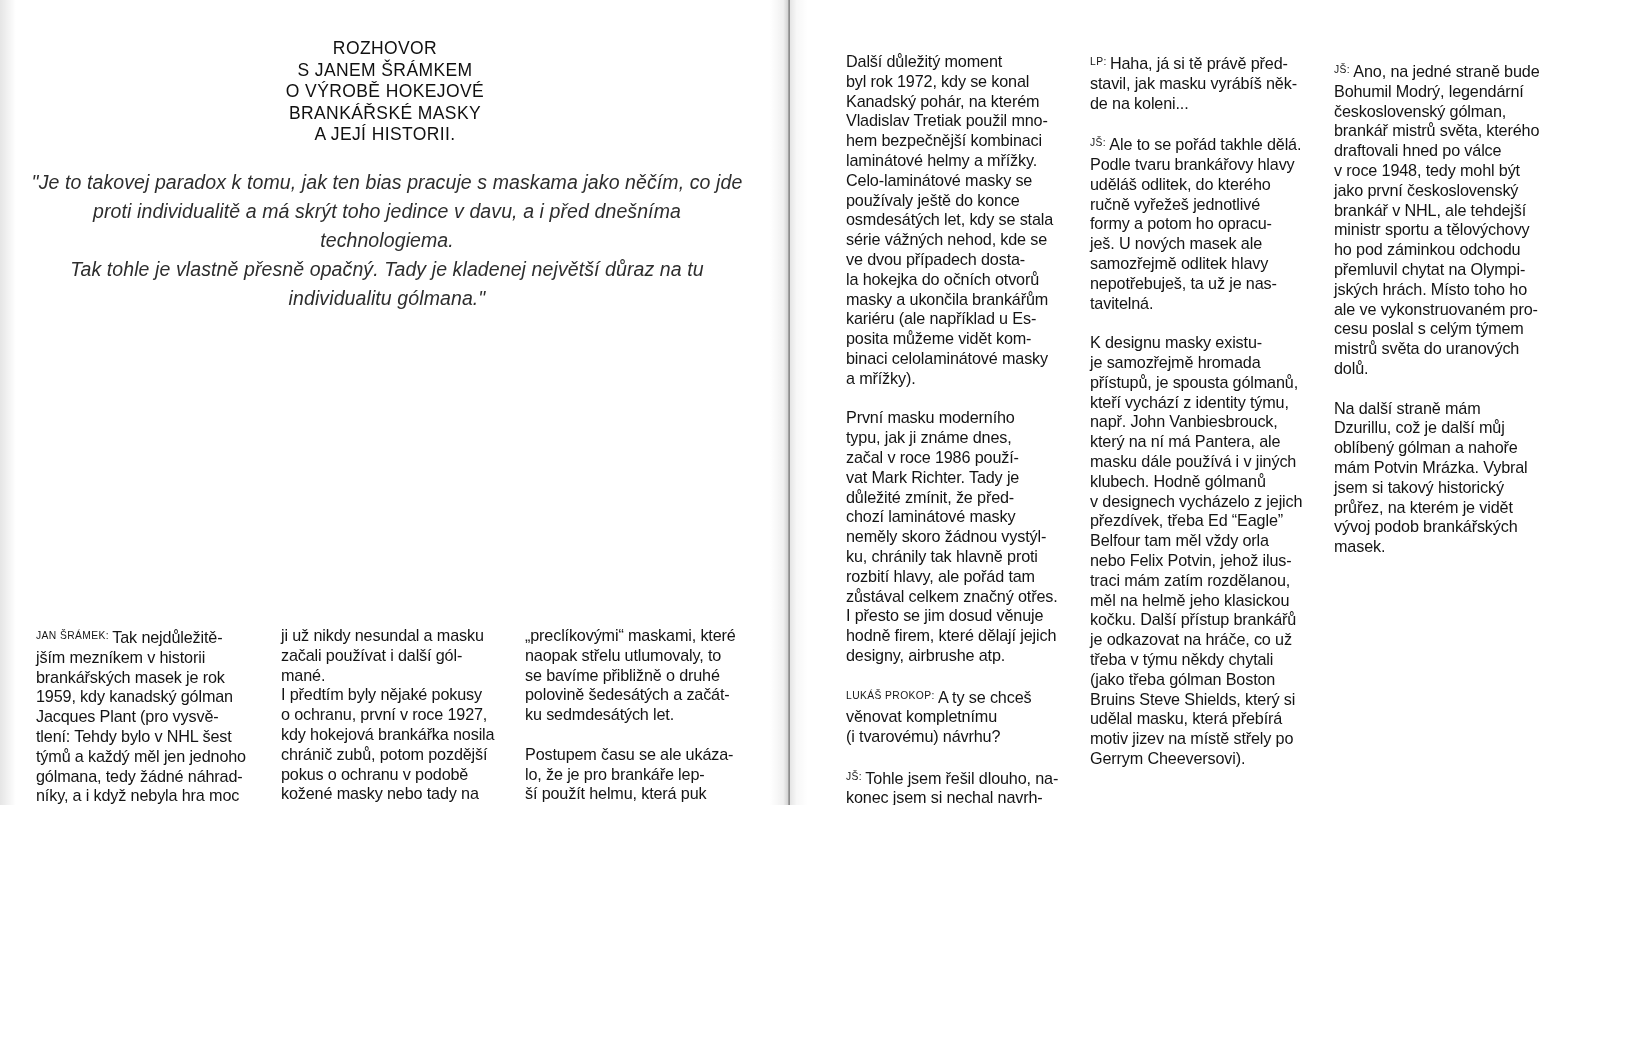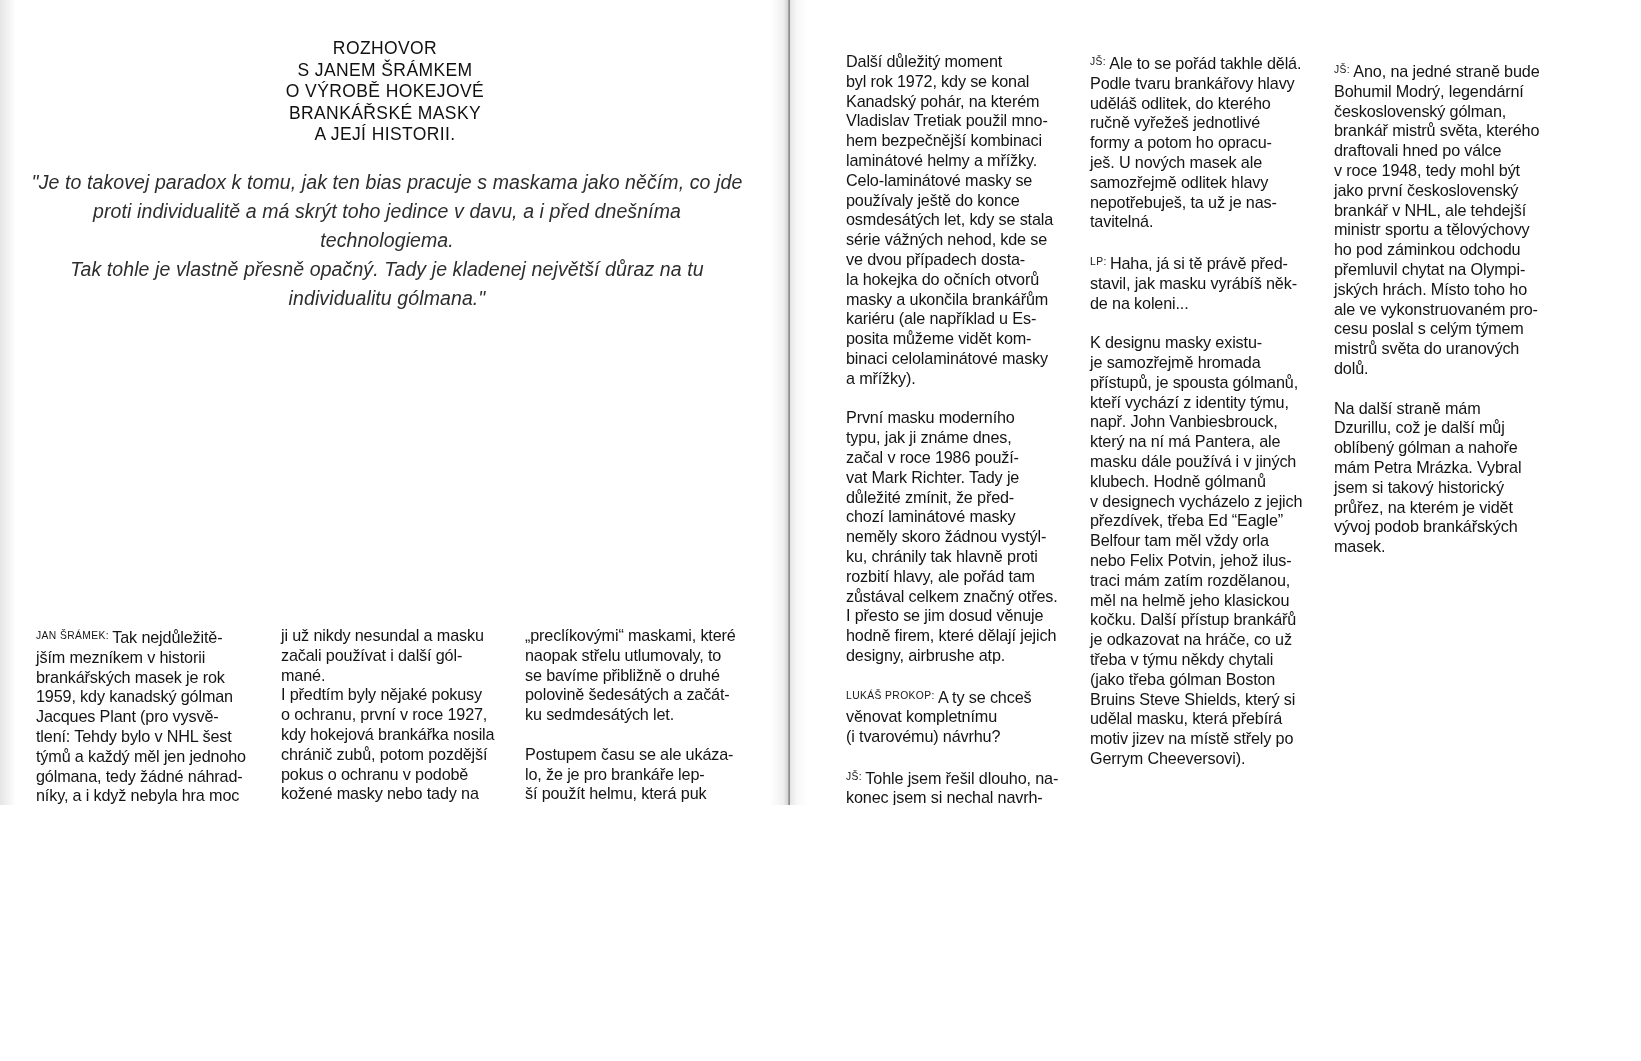--- a/index.html
+++ b/index.html
@@ -218,32 +218,32 @@
 konec jsem si nechal navrh-
 nout od ilustrátora Jindřicha
 Janíčka tři brankáře, které
 chci mít na té mé helmě.
 Mám profesionální helmu
 Bauer Concept C2, tedy
 starší model, ale s kvalitní
 ochranou, na kterou si ne-</span></p>
       </div>
     <div class="col" id="p100c2">
+        <p class="block"><span class="speaker">LP: </span><span>Haha, já si tě právě před-
+stavil, jak masku vyrábíš něk-
+de na koleni...</span></p>
         <p class="block"><span class="speaker">JŠ: </span><span>Ale to se pořád takhle dělá.
 Podle tvaru brankářovy hlavy
 uděláš odlitek, do kterého
 ručně vyřežeš jednotlivé
 formy a potom ho opracu-
 ješ. U nových masek ale
 samozřejmě odlitek hlavy
 nepotřebuješ, ta už je nas-
 tavitelná.</span></p>
-        <p class="block"><span class="speaker">LP: </span><span>Haha, já si tě právě před-
-stavil, jak masku vyrábíš něk-
-de na koleni...</span></p>
         <p class="block"><span>K designu masky existu-
 je samozřejmě hromada
 přístupů, je spousta gólmanů,
 kteří vychází z identity týmu,
 např. John Vanbiesbrouck,
 který na ní má Pantera, ale
 masku dále používá i v jiných
 klubech. Hodně gólmanů
 v designech vycházelo z jejich
 přezdívek, třeba Ed “Eagle”
@@ -273,21 +273,21 @@
 ho pod záminkou odchodu
 přemluvil chytat na Olympi-
 jských hrách. Místo toho ho
 ale ve vykonstruovaném pro-
 cesu poslal s celým týmem
 mistrů světa do uranových
 dolů.</span></p>
         <p class="block"><span>Na další straně mám
 Dzurillu, což je další můj
 oblíbený gólman a nahoře
-mám Petra Mrázka. Vybral
+mám Potvin Mrázka. Vybral
 jsem si takový historický
 průřez, na kterém je vidět
 vývoj podob brankářských
 masek.</span></p>
       </div>
     <div class="pagenum" id="pn100">100</div>
   </div>
 </div>
 
 </body></html>

